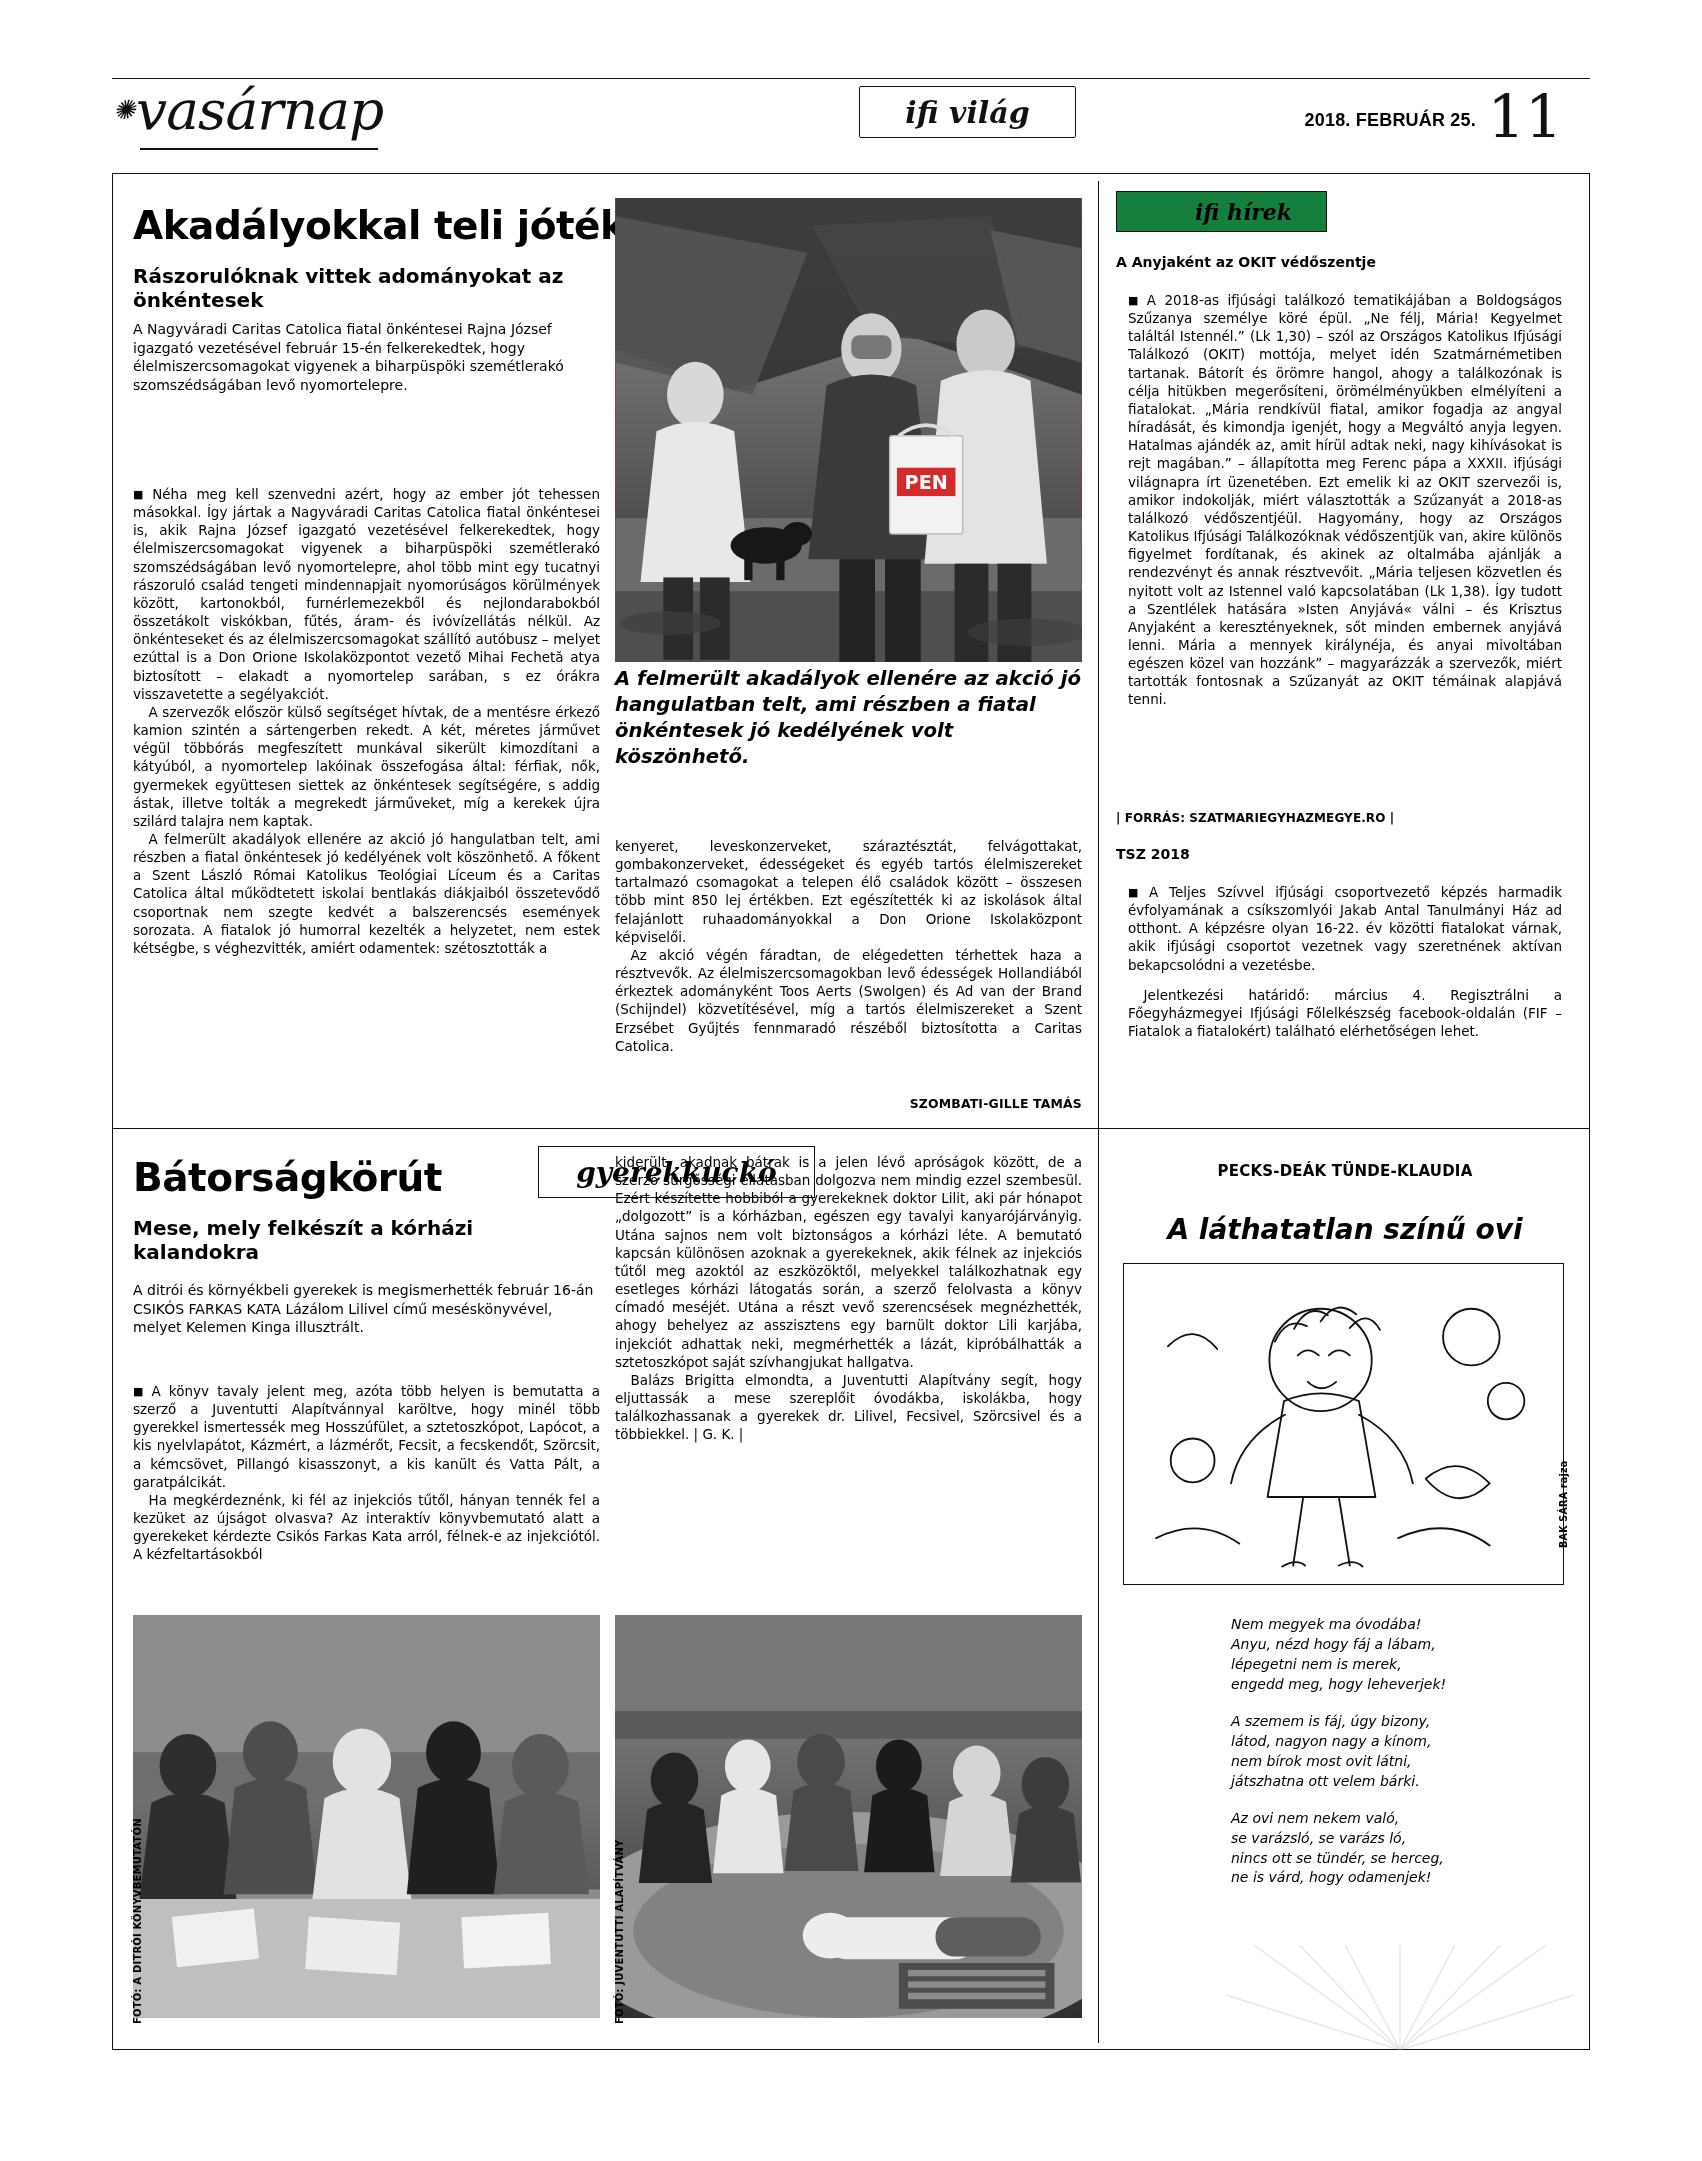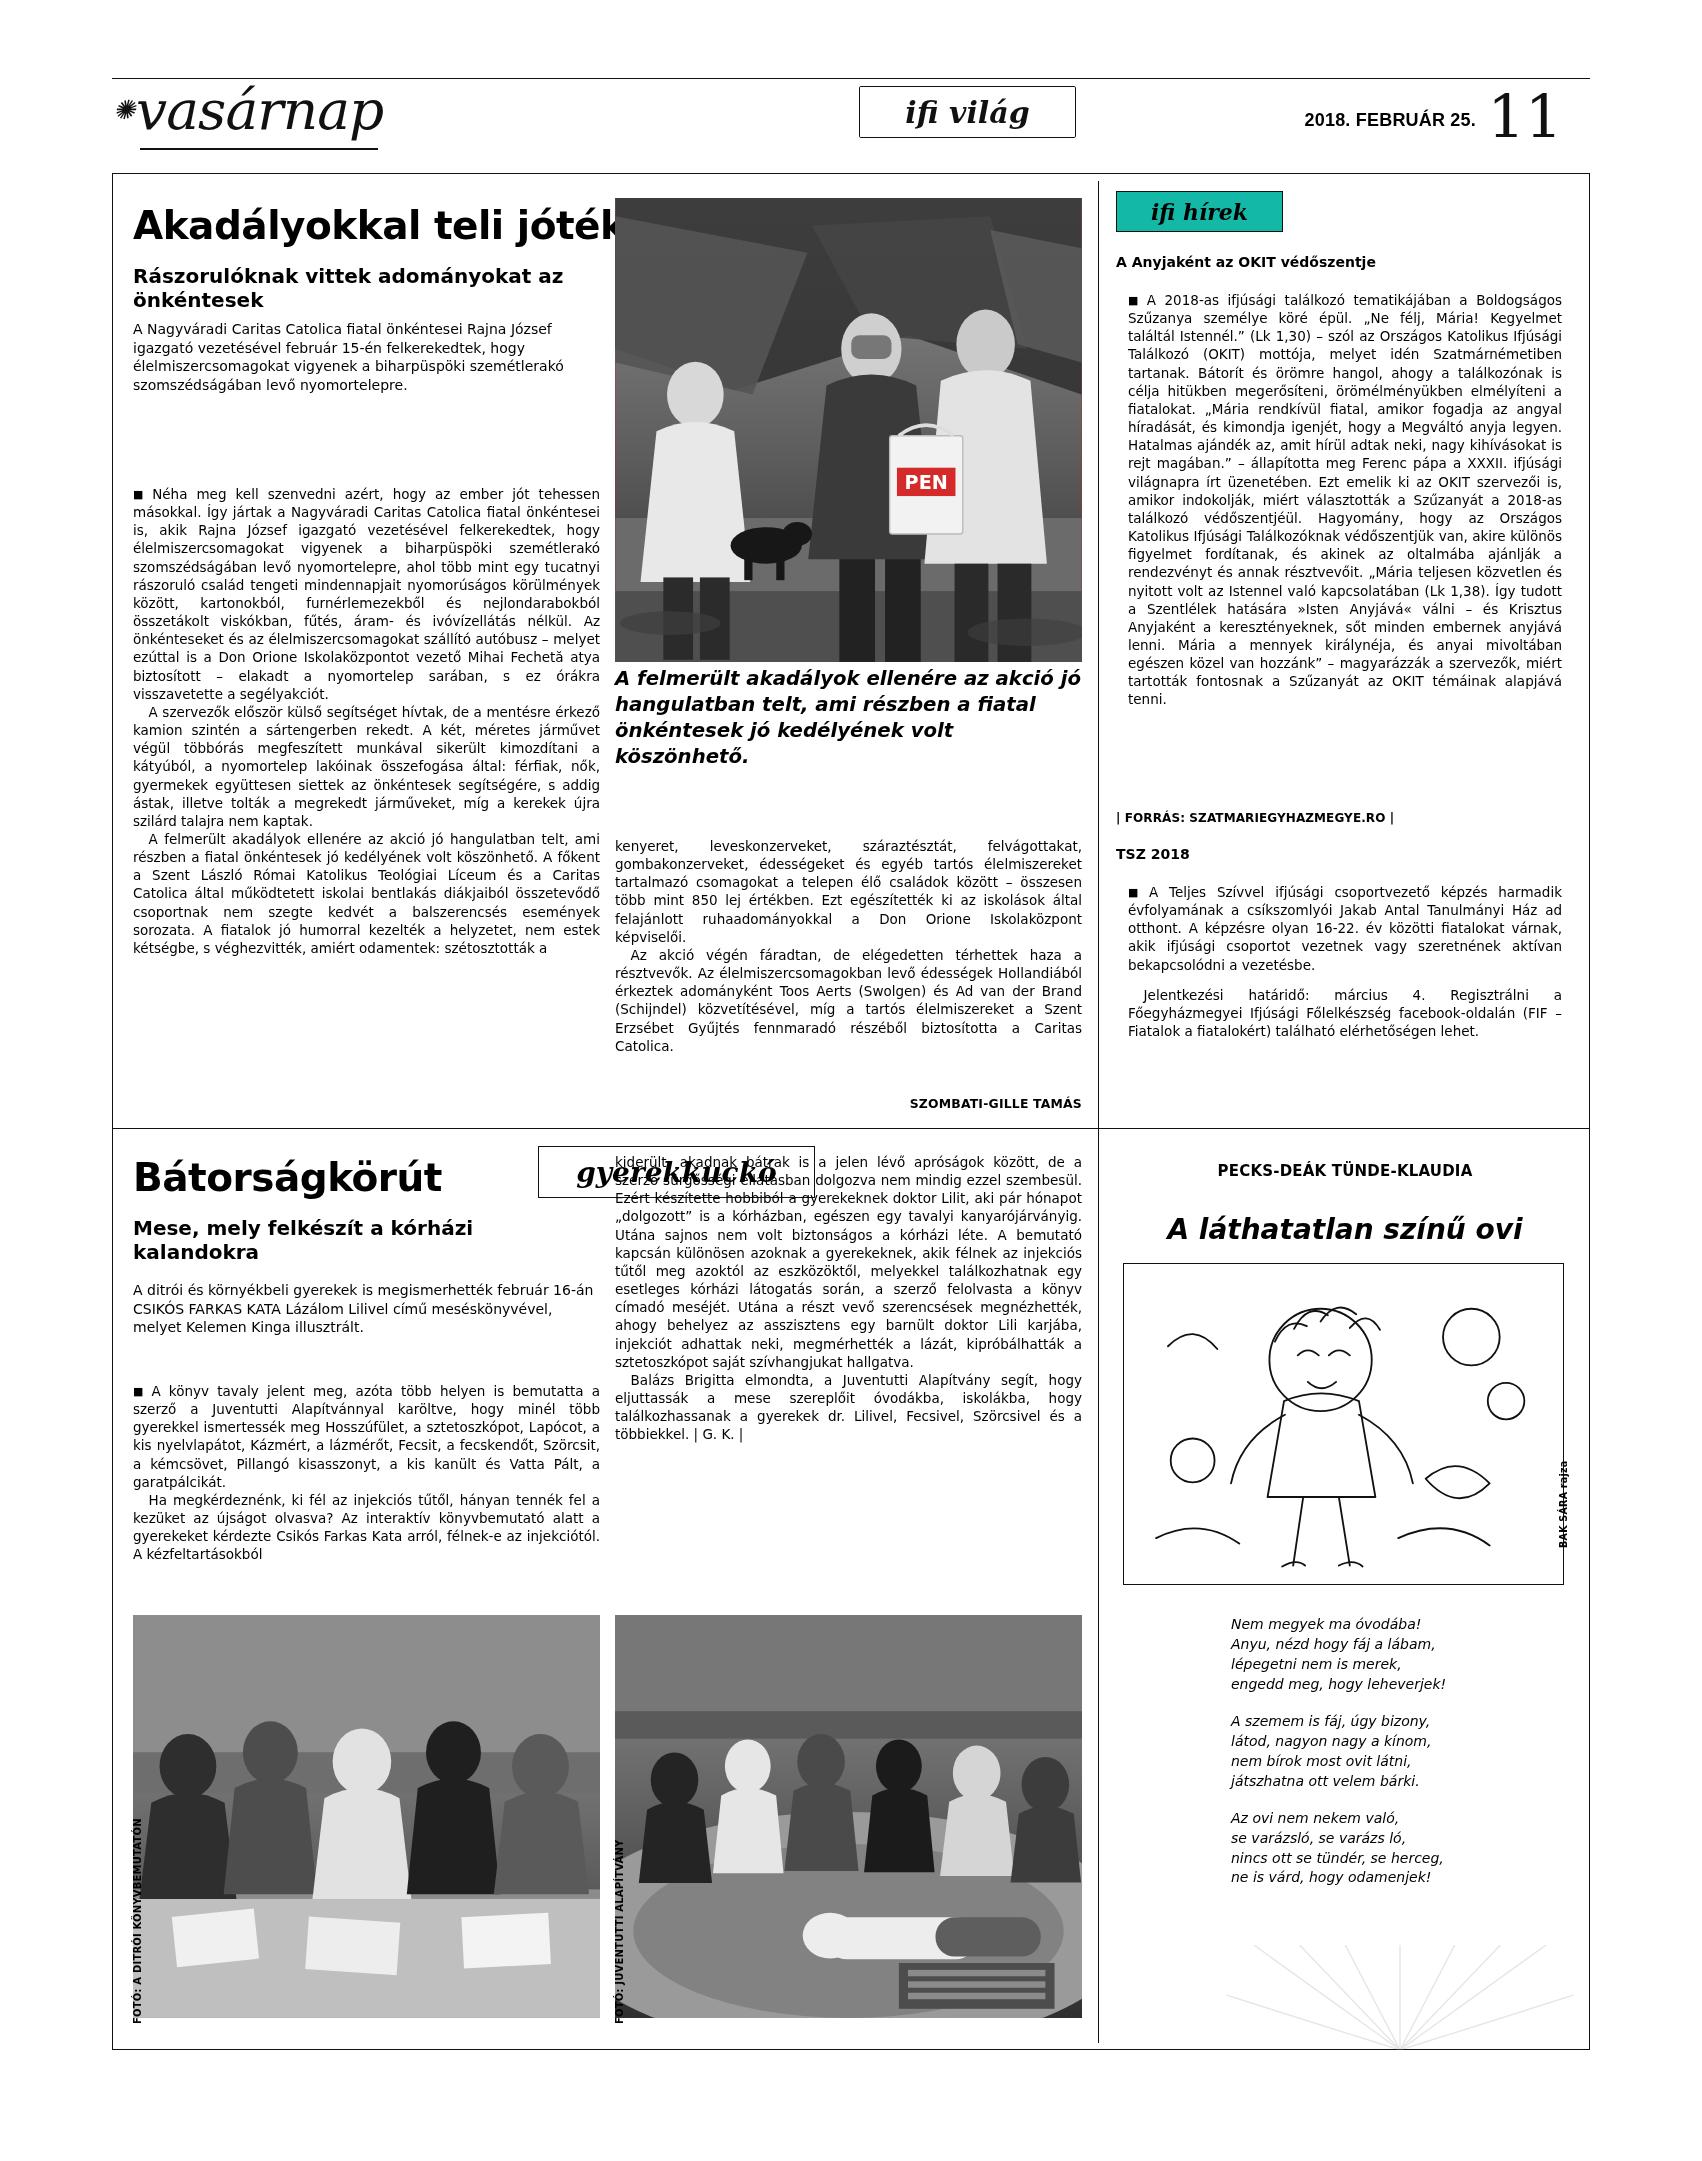--- a/index.html
+++ b/index.html
@@ -273,21 +273,22 @@
   .news-badge {
     position: absolute;
     left: 1116px;
     top: 191px;
     width: 165px;
     height: 39px;
     border: 1.4px solid #111;
     display: flex;
     align-items: center;
     justify-content: center;
-    background: #14b8a6;
+    background: #15803d;
+    padding-left: 44px;
   }
   .news-badge span {
     font-family: "DejaVu Serif", serif;
     font-style: italic;
     font-weight: bold;
     font-size: 22px;
   }
   .news-h {
     position: absolute;
     left: 1116px;

